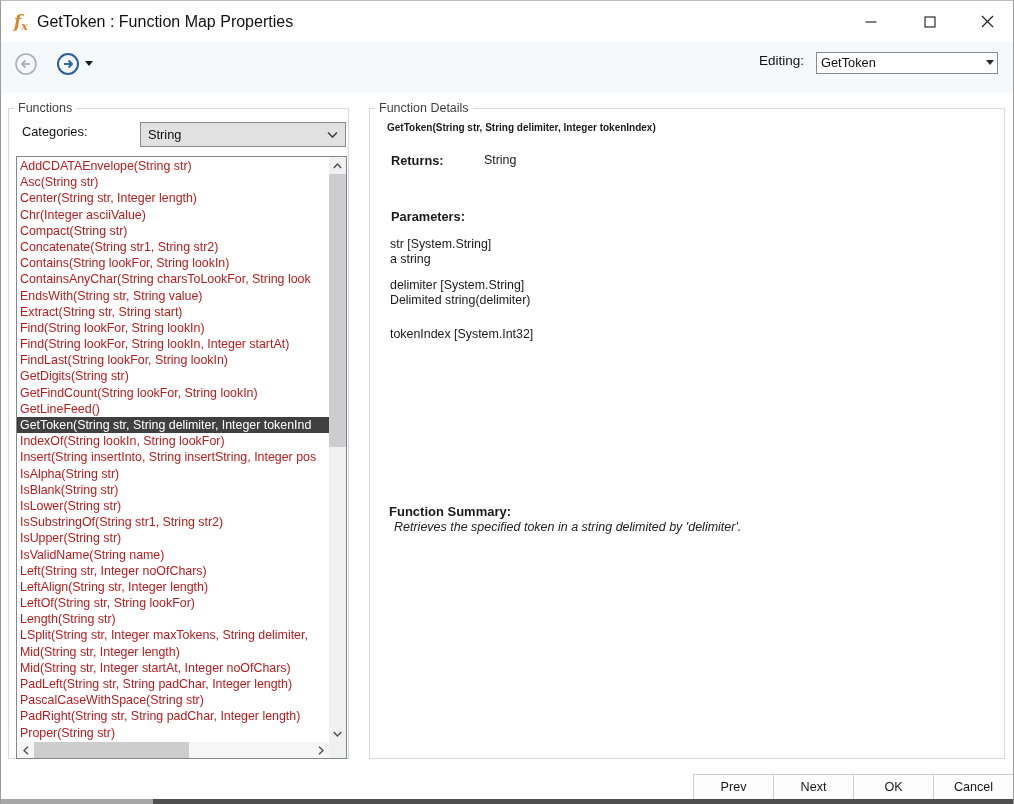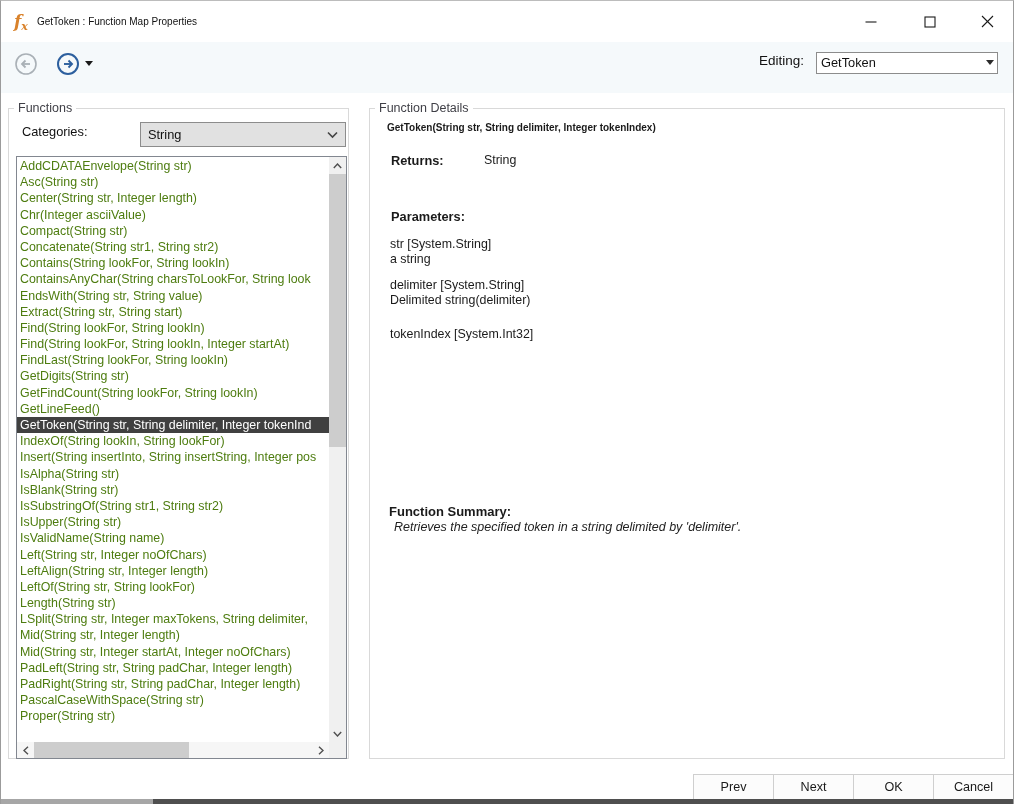--- a/index.html
+++ b/index.html
@@ -7,21 +7,21 @@
   body { font-family:"Liberation Sans", sans-serif; }
   #window {
     position:relative; width:1014px; height:804px; background:#fff;
     border-left:1px solid #9b9b9b; border-right:1px solid #9b9b9b; border-top:1px solid #bcbcbc;
     overflow:hidden;
   }
   
   .titlebar { position:absolute; left:0; top:0; width:100%; height:41px; background:#fff; }
   .fx-icon { position:absolute; left:13px; top:9px; color:#d9822b; font-family:"DejaVu Serif", serif; font-style:italic; font-weight:bold; font-size:17px; line-height:22px; }
   .fx-icon .sub { font-size:11px; vertical-align:-3px; }
-  .win-title { position:absolute; left:36px; top:0; height:41px; line-height:41px; font-size:10px; color:#111; }
+  .win-title { position:absolute; left:36px; top:0; height:41px; line-height:41px; font-size:16px; color:#111; }
   .winbtn { position:absolute; top:0; width:47px; height:41px; display:flex; align-items:center; justify-content:center; }
   .winbtn svg { display:block; }
   .btn-min { left:846px; } .btn-max { left:905px; } .btn-close { left:963px; }
   
   .toolbar { position:absolute; left:0; top:41px; width:100%; height:51px; background:#f5f9fb; }
   .navbtn { position:absolute; top:51px; width:24px; height:24px; }
   .nav-back { left:13px; } .nav-fwd { left:55px; }
   .nav-caret { position:absolute; left:84px; top:60px; width:0; height:0; border-left:4.5px solid transparent; border-right:4.5px solid transparent; border-top:5px solid #1a1a1a; }
   .editing-label { position:absolute; left:758px; top:52px; font-size:13.5px; color:#111; }
   .editing-combo { position:absolute; left:815px; top:51px; width:182px; height:22px; background:#fff; border:1px solid #8c8c8c; font-size:12.8px; color:#111; line-height:20px; padding-left:4px; }
@@ -34,21 +34,21 @@
   .gb-functions .gb-label { left:5px; }
   .gb-details .gb-label { left:5px; }
   
   .cat-label { position:absolute; left:13px; top:15px; font-size:12.8px; color:#111; }
   .cat-combo { position:absolute; left:131px; top:13px; width:206px; height:25px; background:#e1e1e1; border:1px solid #8c8c8c; font-size:12.8px; color:#111; line-height:23px; padding-left:7px; }
   .chev { stroke:#444; stroke-width:1.6; fill:none; }
   .cat-combo svg { position:absolute; right:7px; top:8px; }
   
   .listbox { position:absolute; left:7px; top:47px; width:331px; height:603px; background:#fff; border:1px solid #828790; overflow:hidden; }
   .list-items { position:absolute; left:0; top:1px; right:17px; bottom:16px; overflow:hidden; }
-  .list-item { height:16.2px; line-height:16.2px; font-size:12.4px; color:#4d7c0f; padding-left:3px; white-space:nowrap; overflow:hidden; }
+  .list-item { height:16.2px; line-height:16.2px; font-size:12.4px; color:#b91c1c; padding-left:3px; white-space:nowrap; overflow:hidden; }
   .list-item.selected { background:#404040; color:#fff; }
   
   .vscroll { position:absolute; top:0; right:0; width:17px; bottom:16px; background:#f0f0f0; }
   .vscroll .thumb { position:absolute; left:0; top:17px; width:17px; height:273px; background:#cdcdcd; }
   .sb-btn { position:absolute; width:17px; height:17px; display:flex; align-items:center; justify-content:center; background:#f0f0f0; }
   .vscroll .up { top:0; } .vscroll .down { bottom:0; }
   .hscroll { position:absolute; left:0; bottom:0; right:17px; height:16px; background:#f6f6f6; }
   .hscroll .thumb { position:absolute; top:0; left:17px; width:155px; height:16px; background:#cdcdcd; }
   .hscroll .sb-btn { height:16px; background:#f6f6f6; }
   .hscroll .left { left:0; } .hscroll .right { right:0; }
@@ -142,33 +142,34 @@
           <div class="list-item">Find(String lookFor, String lookIn, Integer startAt)</div>
           <div class="list-item">FindLast(String lookFor, String lookIn)</div>
           <div class="list-item">GetDigits(String str)</div>
           <div class="list-item">GetFindCount(String lookFor, String lookIn)</div>
           <div class="list-item">GetLineFeed()</div>
           <div class="list-item selected">GetToken(String str, String delimiter, Integer tokenInd</div>
           <div class="list-item">IndexOf(String lookIn, String lookFor)</div>
           <div class="list-item">Insert(String insertInto, String insertString, Integer pos</div>
           <div class="list-item">IsAlpha(String str)</div>
           <div class="list-item">IsBlank(String str)</div>
+          <div class="list-item">IsLower(String str)</div>
           <div class="list-item">IsSubstringOf(String str1, String str2)</div>
           <div class="list-item">IsUpper(String str)</div>
           <div class="list-item">IsValidName(String name)</div>
           <div class="list-item">Left(String str, Integer noOfChars)</div>
           <div class="list-item">LeftAlign(String str, Integer length)</div>
           <div class="list-item">LeftOf(String str, String lookFor)</div>
           <div class="list-item">Length(String str)</div>
           <div class="list-item">LSplit(String str, Integer maxTokens, String delimiter,</div>
           <div class="list-item">Mid(String str, Integer length)</div>
           <div class="list-item">Mid(String str, Integer startAt, Integer noOfChars)</div>
           <div class="list-item">PadLeft(String str, String padChar, Integer length)</div>
+          <div class="list-item">PascalCaseWithSpace(String str)</div>
           <div class="list-item">PadRight(String str, String padChar, Integer length)</div>
-          <div class="list-item">PascalCaseWithSpace(String str)</div>
           <div class="list-item">Proper(String str)</div>
         </div>
 
       <div class="vscroll">
         <div class="sb-btn up">
           <svg width="9" height="6" viewBox="0 0 9 6">
               <polyline points="0.8,5 4.5,1 8.2,5" fill="none" stroke="#505050" stroke-width="1.4"></polyline>
             </svg>
         </div>
         <div class="thumb"></div>

